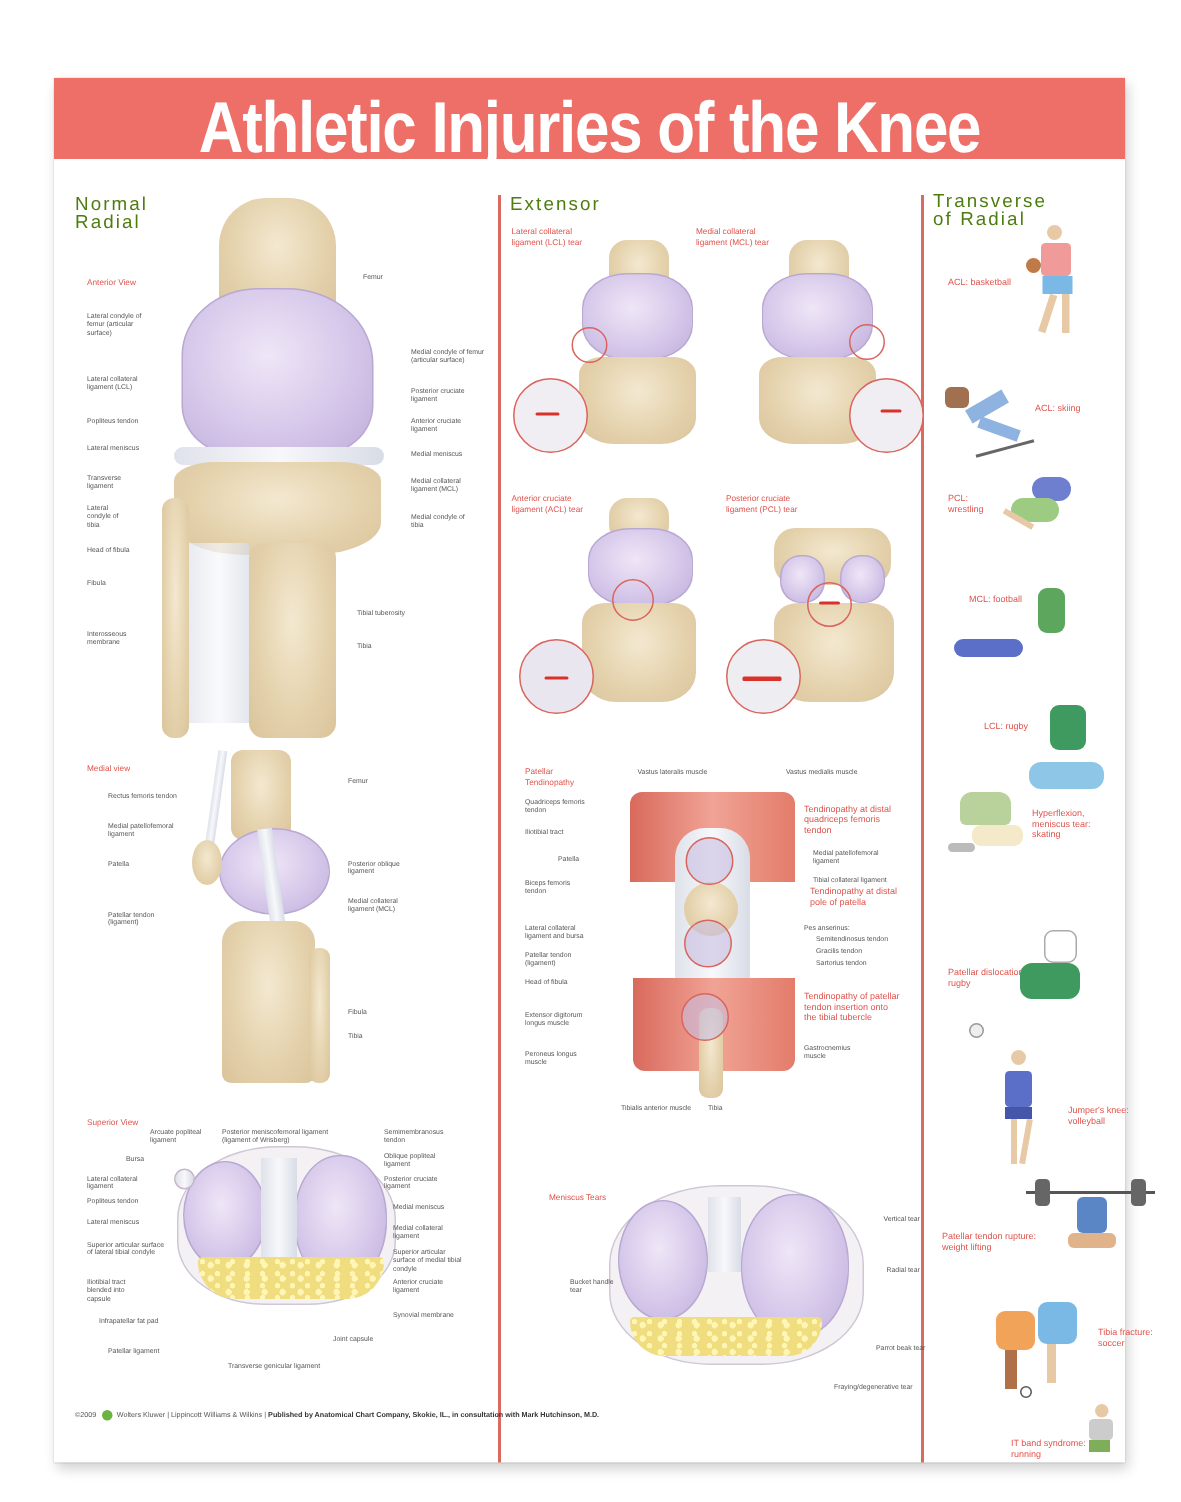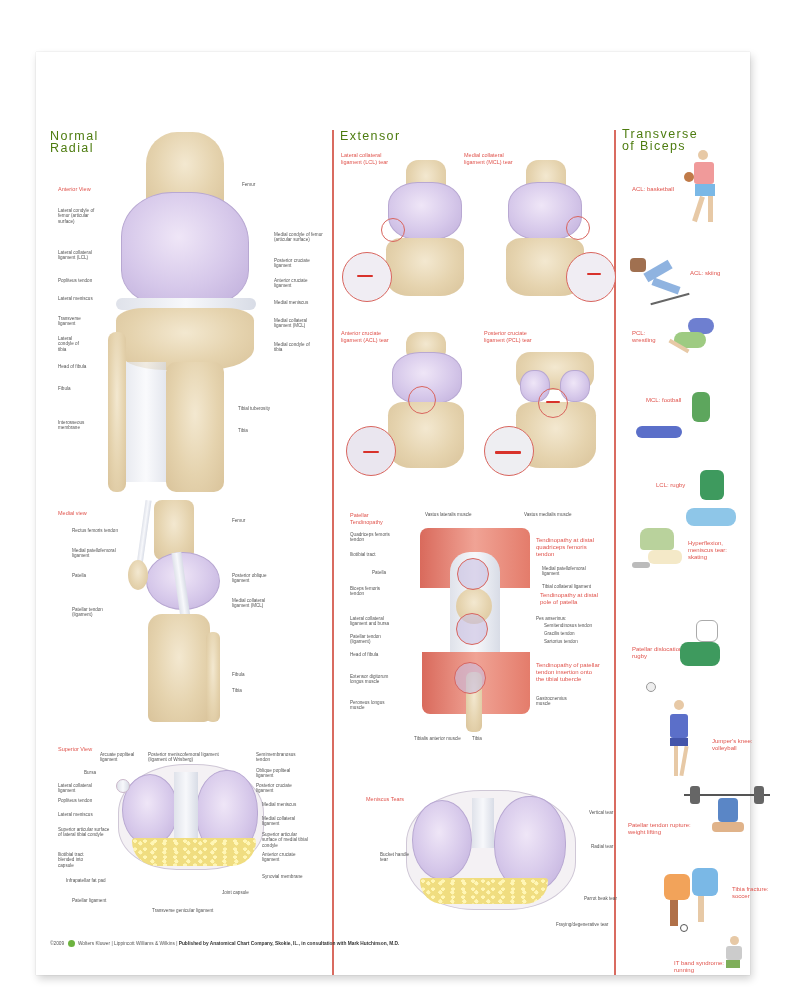--- a/index.html
+++ b/index.html
@@ -48,20 +48,23 @@
 
   .footer { position: absolute; left: 14px; top: 888px; font-size: 4.8px; color: #555; white-space: nowrap; }
   .footer .logo { display: inline-block; width: 7px; height: 7px; border-radius: 50%; background: #6db33f; vertical-align: middle; margin: 0 2px; }
   .footer .pub { color: #333; font-weight: bold; }
 </style>
 </head>
 <body>
 
 <div class="poster">
 
+  <div class="header">
+    <div class="title">Athletic Injuries of the Knee</div>
+  </div>
 
   <div class="col-divider" style="left:296px; top:78px; height:845px;"></div>
   <div class="col-divider" style="left:578px; top:78px; height:845px;"></div>
 
   <div class="section-title" style="left:14px; top:78px;">
     <div>Normal</div>
     <div>Radial</div>
   </div>
 
   <div class="sub-title" style="left:22px; top:134px;">Anterior View</div>
@@ -245,21 +248,21 @@
   <div>
     <div class="lbl" style="left:344px; top:800px; width:36px;">Bucket handle tear</div>
     <div class="lbl" style="left:553px; top:758px;">Vertical tear</div>
     <div class="lbl" style="left:555px; top:792px;">Radial tear</div>
     <div class="lbl" style="left:548px; top:844px;">Parrot beak tear</div>
     <div class="lbl" style="left:520px; top:870px;">Fraying/degenerative tear</div>
   </div>
 
   <div class="section-title" style="left:586px; top:76px;">
     <div>Transverse</div>
-    <div>of Biceps</div>
+    <div>of Radial</div>
   </div>
 
   <div>
 
     <div class="mech-label" style="left:596px; top:134px;">ACL: basketball</div>
     <div class="figure" style="left:648px; top:98px; width:40px; height:80px;">
       <div style="position:absolute; left:14px; top:0; width:10px; height:10px; border-radius:50%; background:#e7c9a6;"></div>
       <div style="position:absolute; left:10px; top:12px; width:20px; height:22px; background:#f09a9a; border-radius:3px;"></div>
       <div style="position:absolute; left:11px; top:34px; width:20px; height:12px; background:#7ab8e6;"></div>
       <div style="position:absolute; left:0; top:22px; width:10px; height:10px; border-radius:50%; background:#c07a48;"></div>

